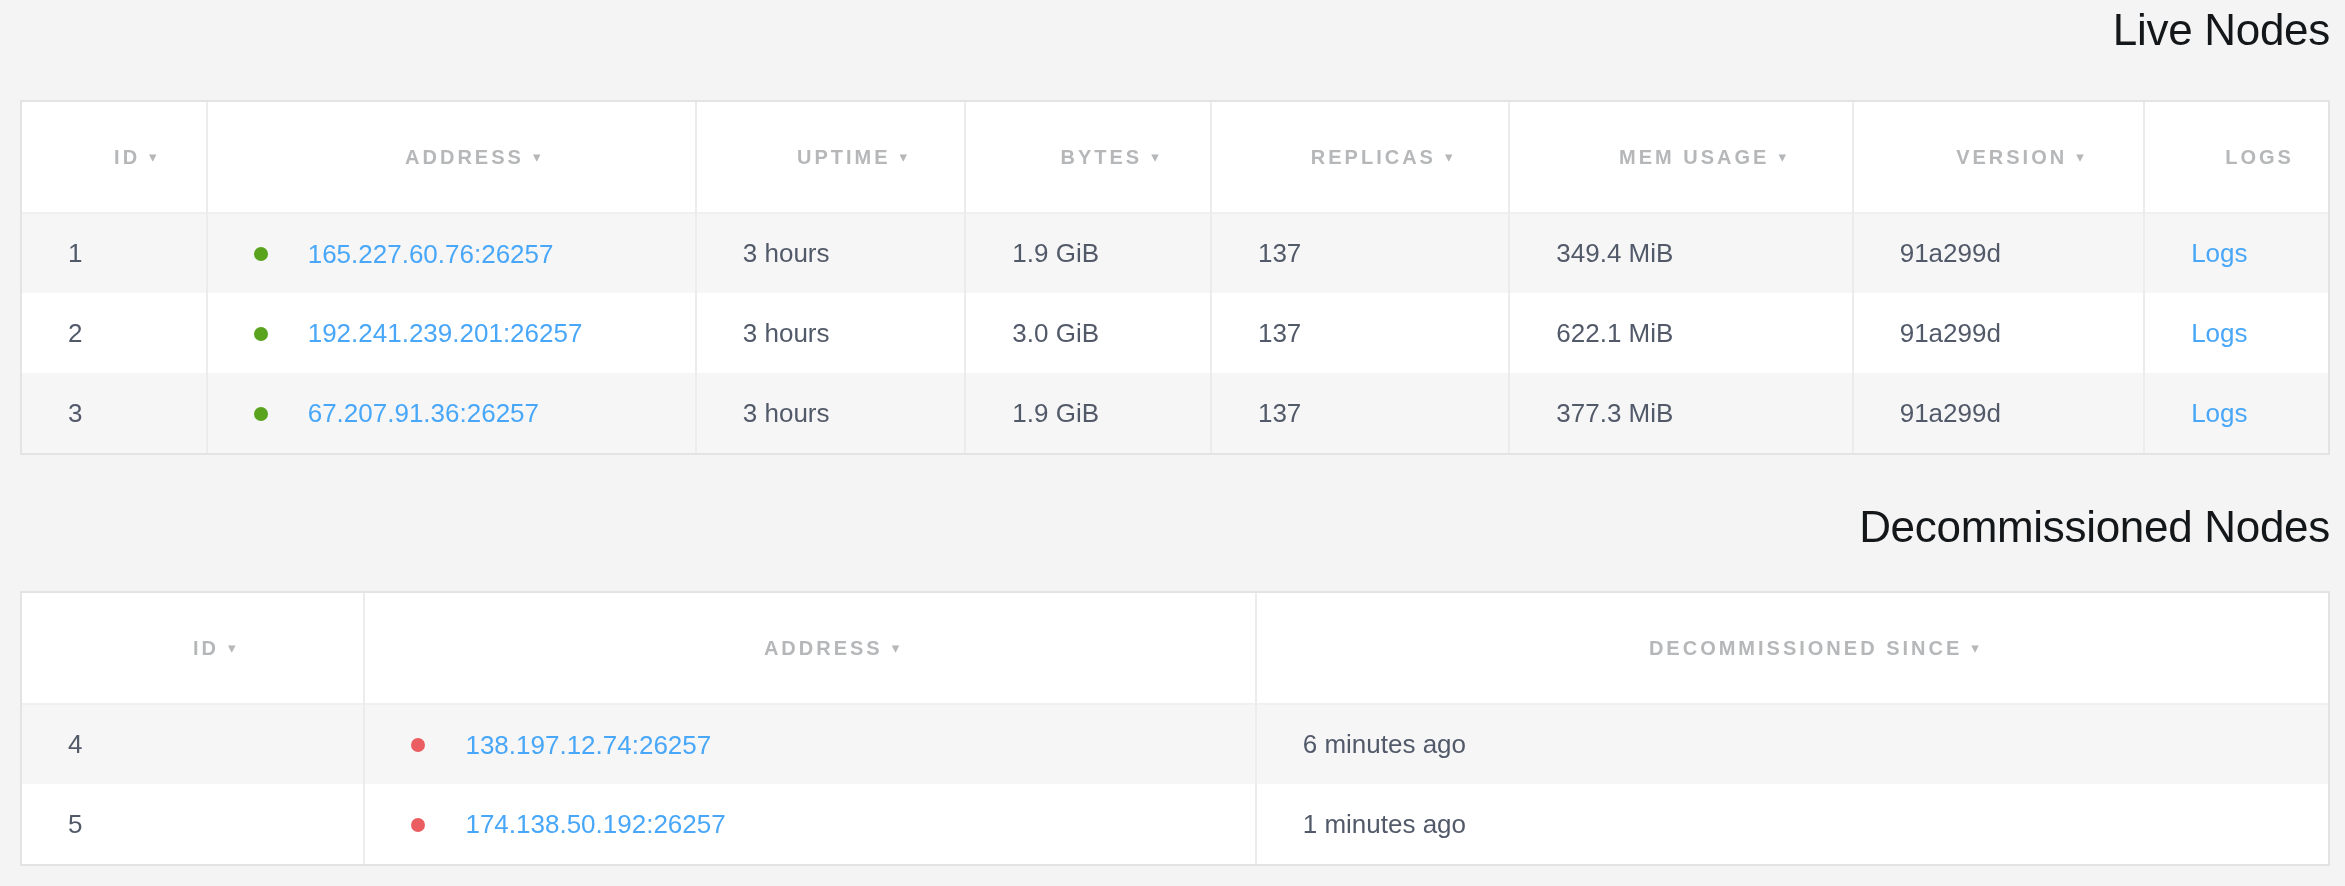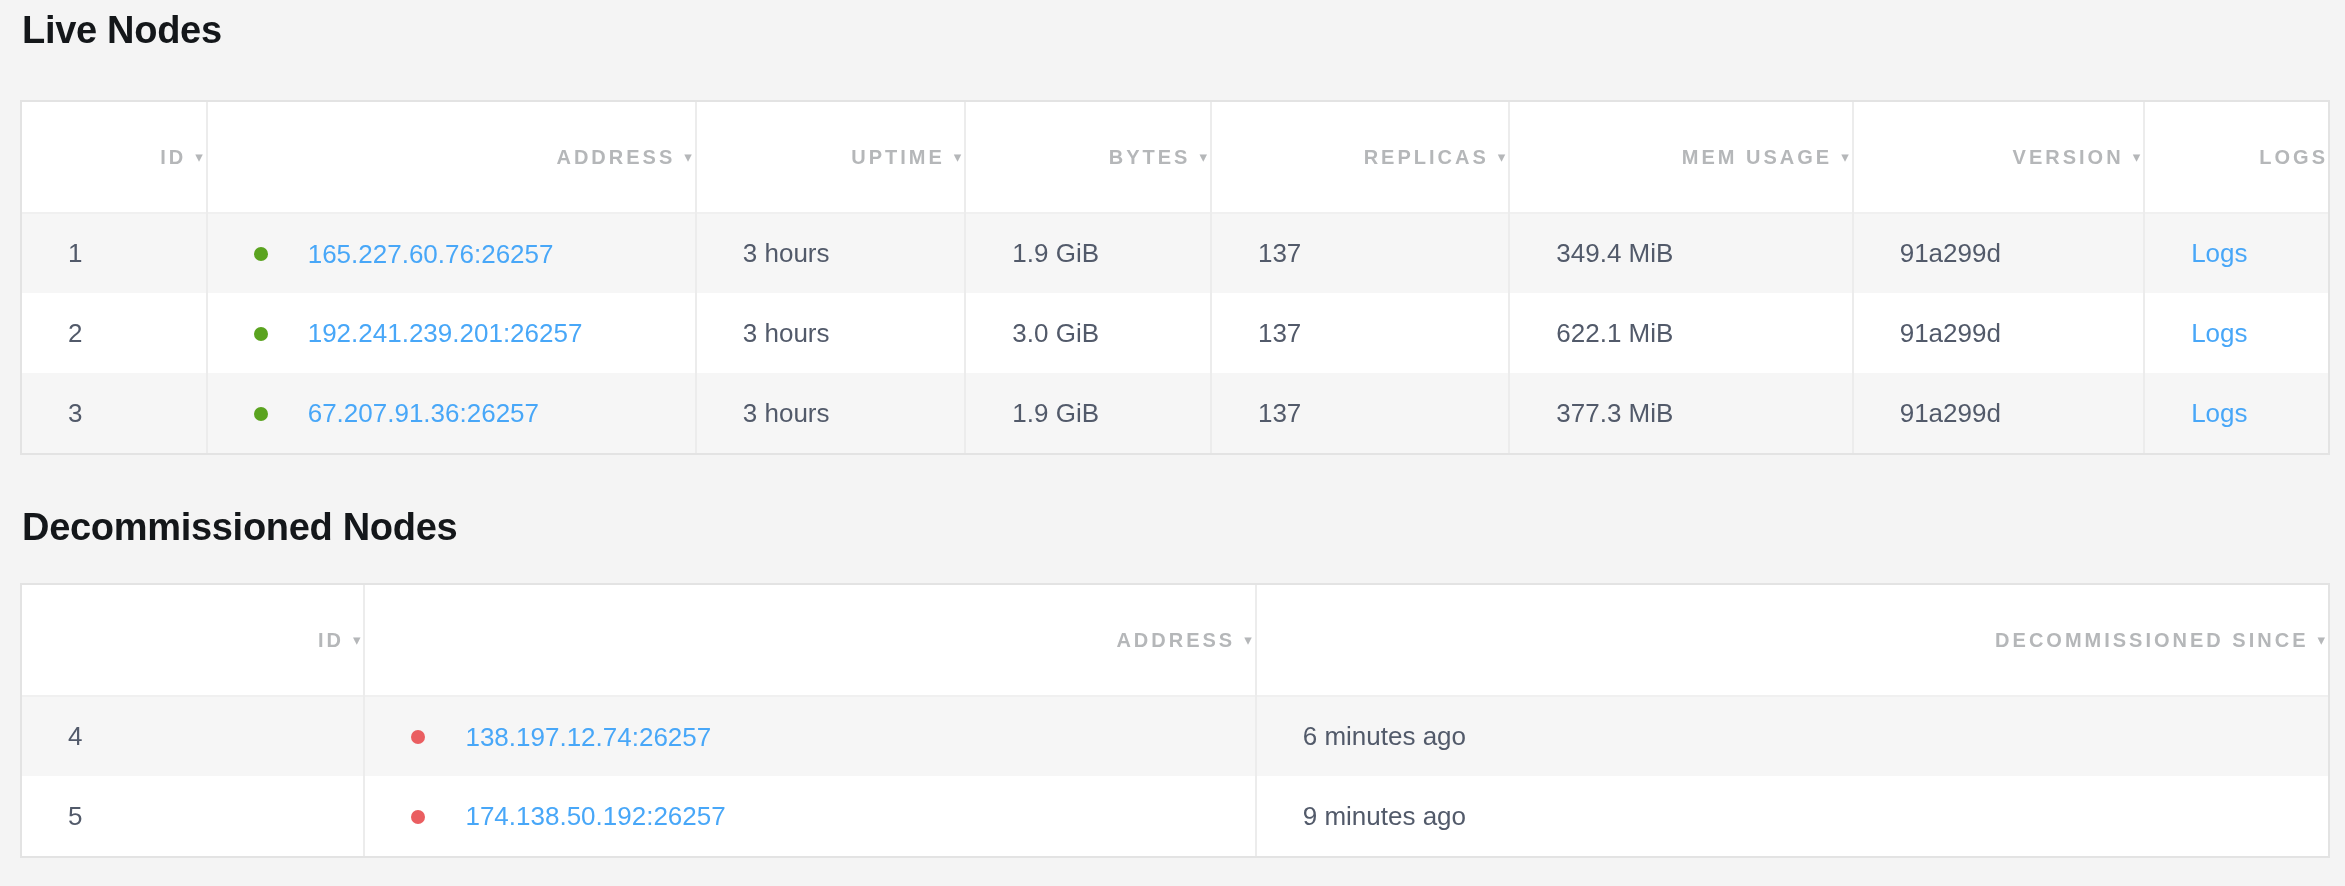--- a/index.html
+++ b/index.html
@@ -5,42 +5,43 @@
   * { margin: 0; padding: 0; box-sizing: border-box; }
   html, body {
     width: 2345px; height: 886px;
     background: #f4f4f4;
     font-family: "Liberation Sans", "DejaVu Sans", sans-serif;
     overflow: hidden;
   }
   .page { padding: 6px 15px 0 20px; }
 
   h1.section-title {
-    font-size: 38px;
+    font-size: 44px;
     line-height: 48px;
-    font-weight: 700;
+    font-weight: 400;
     color: #14171a;
     letter-spacing: -0.3px;
     margin: 0 0 46px 2px;
+    text-align: right;
   }
-  h1.section-title.second { margin-top: 48px; margin-bottom: 32px; }
+  h1.section-title.second { margin-top: 48px; margin-bottom: 40px; }
 
   .table-wrap {
     background: #ffffff;
     border: 2px solid #e3e3e3;
   }
   table {
     width: 100%;
     table-layout: fixed;
     border-collapse: collapse;
   }
   thead th {
     height: 111px;
     background: #ffffff;
-    text-align: right;
+    text-align: center;
     vertical-align: middle;
     padding-left: 46px;
     font-size: 20px;
     font-weight: 700;
     letter-spacing: 3px;
     color: #b5b7b9;
     text-transform: uppercase;
     white-space: nowrap;
     cursor: pointer;
   }
@@ -167,19 +168,19 @@
       </thead>
       <tbody>
         <tr>
           <td>4</td>
           <td class="addr-cell"><span class="dot dead"></span><a class="addr-link">138.197.12.74:26257</a></td>
           <td>6 minutes ago</td>
         </tr>
         <tr>
           <td>5</td>
           <td class="addr-cell"><span class="dot dead"></span><a class="addr-link">174.138.50.192:26257</a></td>
-          <td>9 minutes ago</td>
+          <td>1 minutes ago</td>
         </tr>
       </tbody>
     </table>
   </div>
 
 </div>
 
 </body></html>

